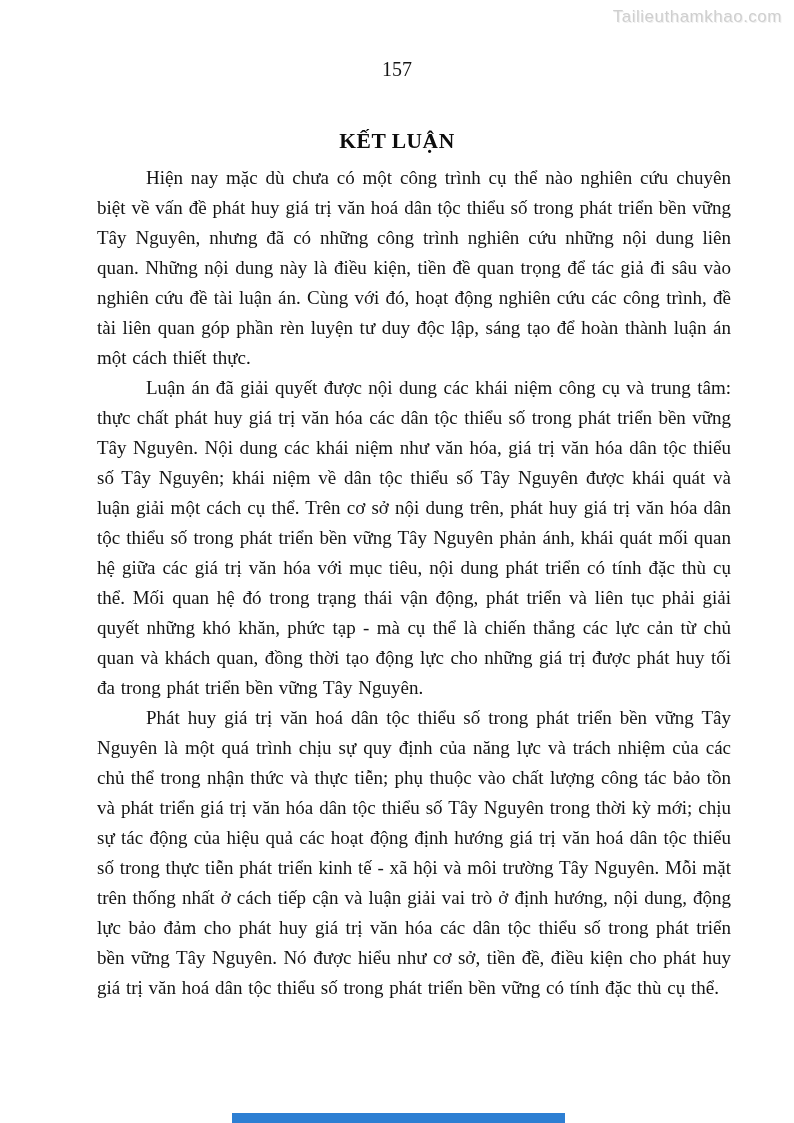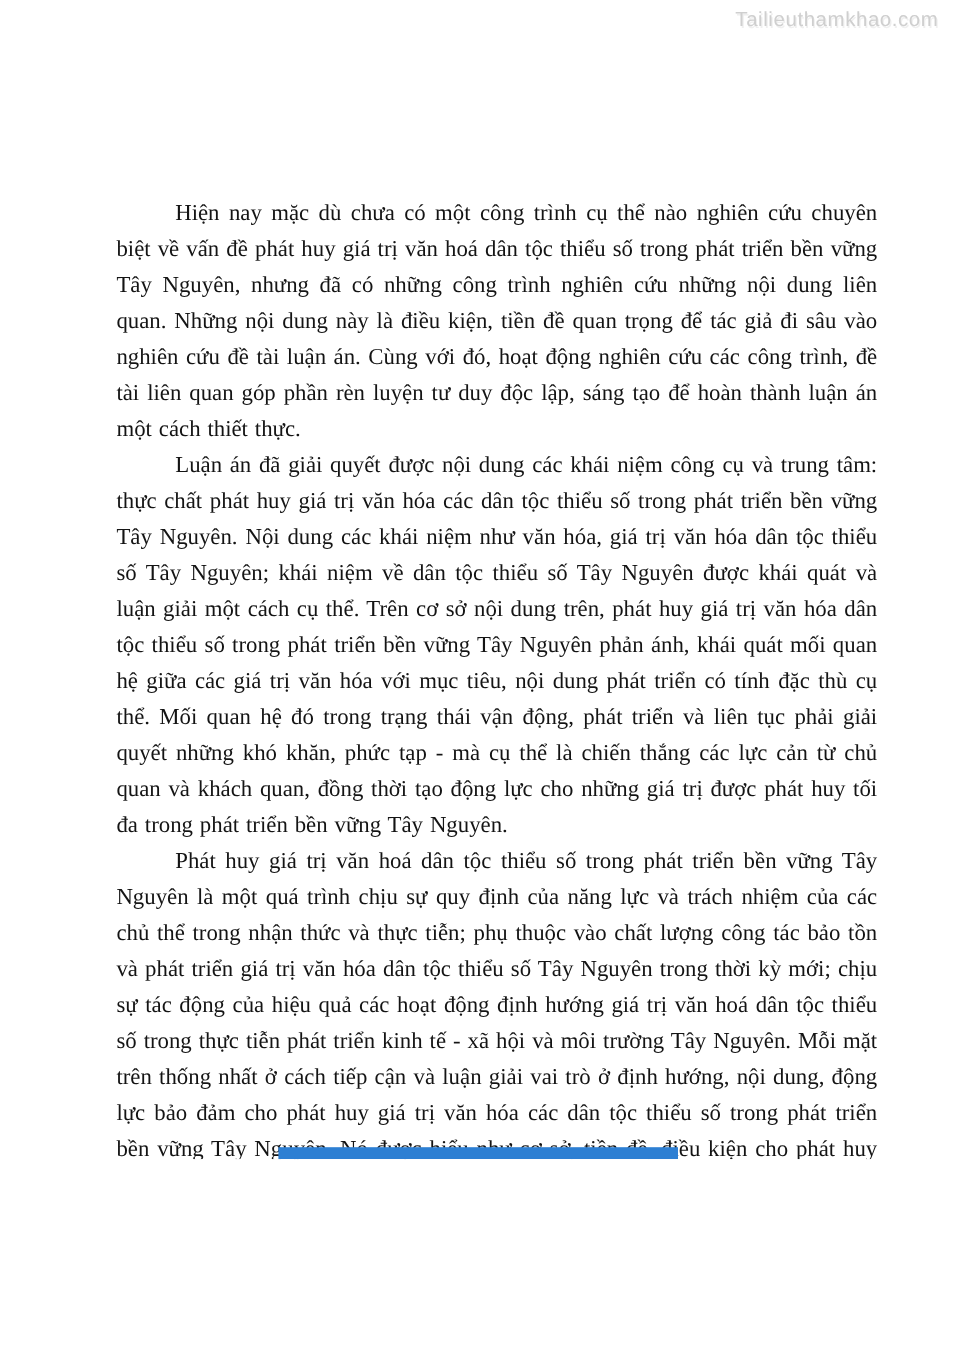--- a/index.html
+++ b/index.html
@@ -3,21 +3,21 @@
 <meta charset="utf-8">
 <style>
   html, body {
     margin: 0;
     padding: 0;
     background: #ffffff;
   }
   .page {
     position: relative;
     width: 794px;
-    height: 966px;
+    height: 1123px;
     background: #ffffff;
     overflow: hidden;
     font-family: "Liberation Serif", "DejaVu Serif", serif;
     color: #111111;
   }
   .watermark {
     position: absolute;
     top: 7px;
     right: 12px;
     font-family: "Liberation Sans", "DejaVu Sans", sans-serif;
@@ -72,21 +72,23 @@
     background: #2d7fd3;
   }
 </style>
 </head>
 <body>
 
 <div class="page">
 
   <div class="watermark" style="color: rgb(207, 207, 207);">Tailieuthamkhao.com</div>
 
+  <div class="page-number">157</div>
 
+  <h1 class="doc-title">KẾT LUẬN</h1>
 
   <div class="content">
     <p>Hiện nay mặc dù chưa có một công trình cụ thể nào nghiên cứu chuyên biệt về vấn đề phát huy giá trị văn hoá dân tộc thiểu số trong phát triển bền vững Tây Nguyên, nhưng đã có những công trình nghiên cứu những nội dung liên quan. Những nội dung này là điều kiện, tiền đề quan trọng để tác giả đi sâu vào nghiên cứu đề tài luận án. Cùng với đó, hoạt động nghiên cứu các công trình, đề tài liên quan góp phần rèn luyện tư duy độc lập, sáng tạo để hoàn thành luận án một cách thiết thực.</p>
     <p>Luận án đã giải quyết được nội dung các khái niệm công cụ và trung tâm: thực chất phát huy giá trị văn hóa các dân tộc thiểu số trong phát triển bền vững Tây Nguyên. Nội dung các khái niệm như văn hóa, giá trị văn hóa dân tộc thiểu số Tây Nguyên; khái niệm về dân tộc thiểu số Tây Nguyên được khái quát và luận giải một cách cụ thể. Trên cơ sở nội dung trên, phát huy giá trị văn hóa dân tộc thiểu số trong phát triển bền vững Tây Nguyên phản ánh, khái quát mối quan hệ giữa các giá trị văn hóa với mục tiêu, nội dung phát triển có tính đặc thù cụ thể. Mối quan hệ đó trong trạng thái vận động, phát triển và liên tục phải giải quyết những khó khăn, phức tạp - mà cụ thể là chiến thắng các lực cản từ chủ quan và khách quan, đồng thời tạo động lực cho những giá trị được phát huy tối đa trong phát triển bền vững Tây Nguyên.</p>
     <p>Phát huy giá trị văn hoá dân tộc thiểu số trong phát triển bền vững Tây Nguyên là một quá trình chịu sự quy định của năng lực và trách nhiệm của các chủ thể trong nhận thức và thực tiễn; phụ thuộc vào chất lượng công tác bảo tồn và phát triển giá trị văn hóa dân tộc thiểu số Tây Nguyên trong thời kỳ mới; chịu sự tác động của hiệu quả các hoạt động định hướng giá trị văn hoá dân tộc thiểu số trong thực tiễn phát triển kinh tế - xã hội và môi trường Tây Nguyên. Mỗi mặt trên thống nhất ở cách tiếp cận và luận giải vai trò ở định hướng, nội dung, động lực bảo đảm cho phát huy giá trị văn hóa các dân tộc thiểu số trong phát triển bền vững Tây Nguyên. Nó được hiểu như cơ sở, tiền đề, điều kiện cho phát huy giá trị văn hoá dân tộc thiểu số trong phát triển bền vững có tính đặc thù cụ thể.</p>
   </div>
 
   <div class="footer-bar" style="background: rgb(45, 127, 211);"></div>
 
 </div>

